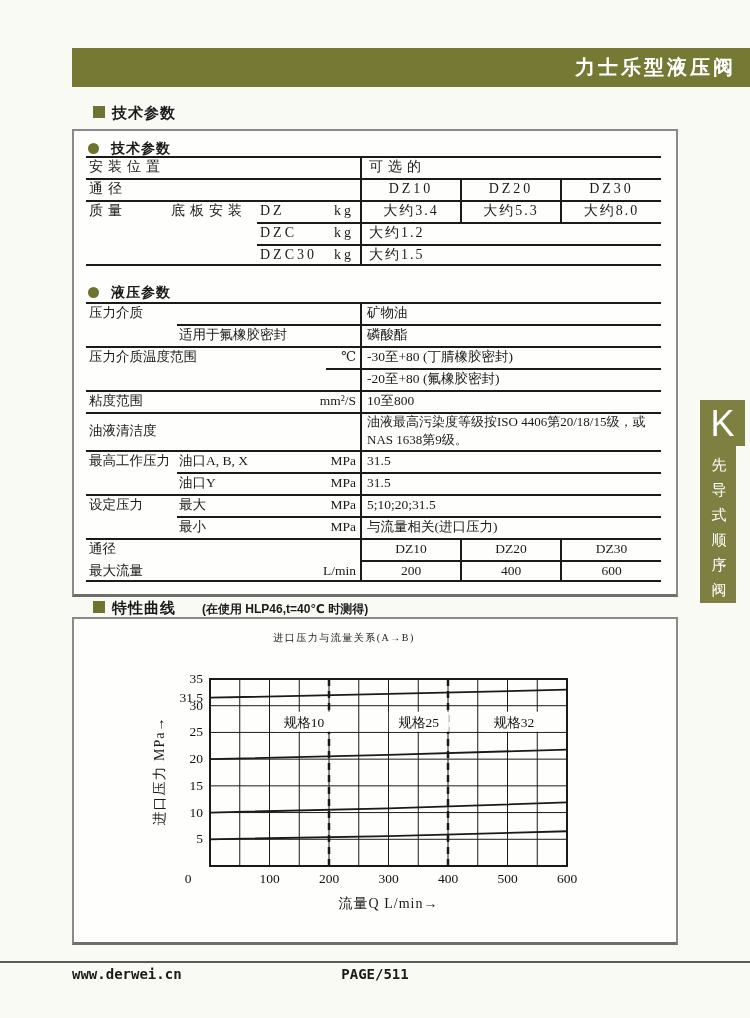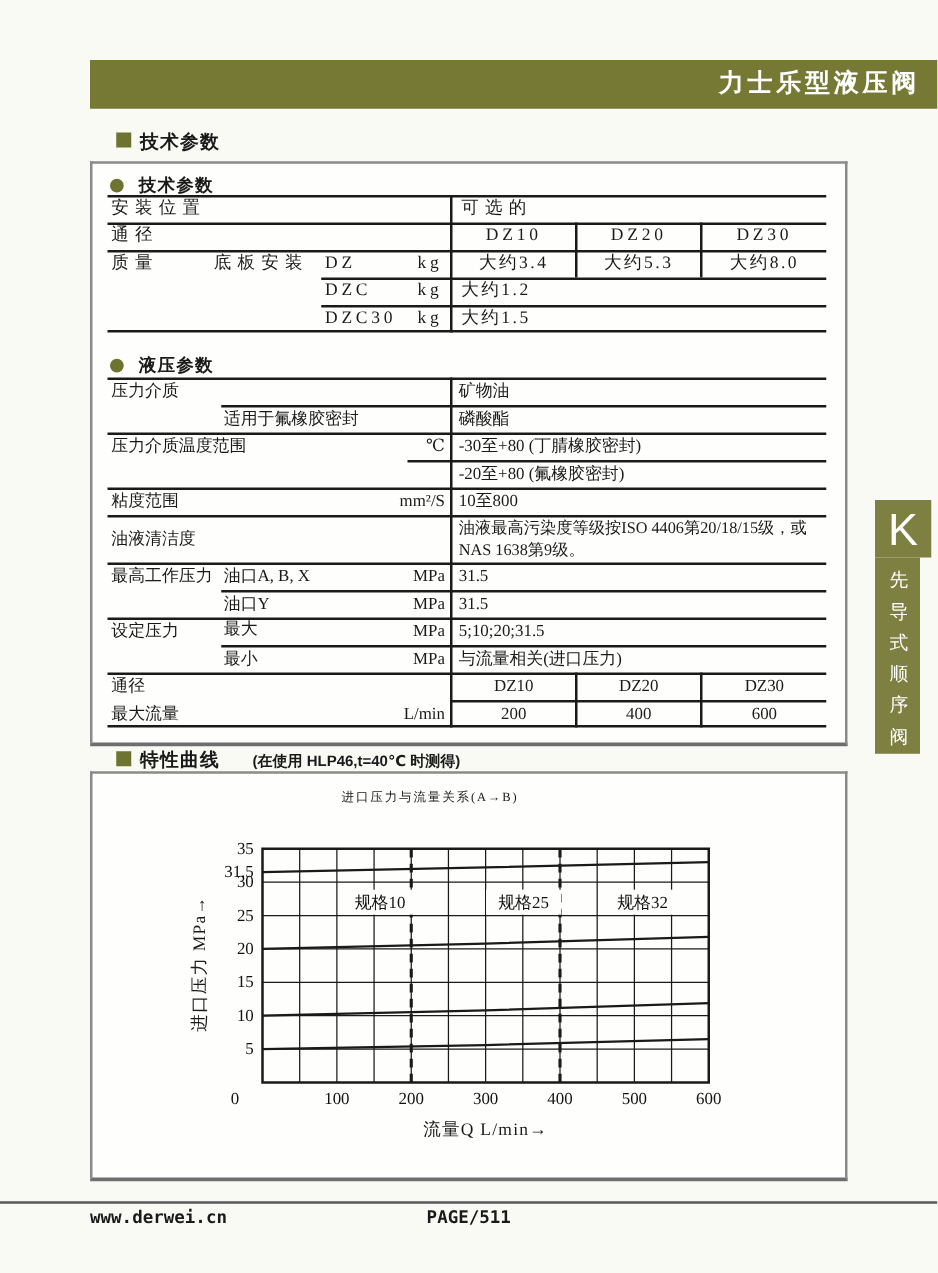--- a/index.html
+++ b/index.html
@@ -153,21 +153,21 @@
 
     <div class="cell" style="left:3px;top:148px;">最高工作压力</div>
     <div class="cell" style="left:93px;top:148px;">油口A, B, X</div>
     <div class="cell rgt" style="left:180px;top:148px;width:90px;">MPa</div>
     <div class="cell" style="left:281px;top:148px;">31.5</div>
     <div class="cell" style="left:93px;top:170px;">油口Y</div>
     <div class="cell rgt" style="left:180px;top:170px;width:90px;">MPa</div>
     <div class="cell" style="left:281px;top:170px;">31.5</div>
 
     <div class="cell" style="left:3px;top:192px;">设定压力</div>
-    <div class="cell" style="left:93px;top:192px;font-family:Liberation Mono, monospace;">最大</div>
+    <div class="cell" style="left:93px;top:192px;">最大</div>
     <div class="cell rgt" style="left:180px;top:192px;width:90px;">MPa</div>
     <div class="cell" style="left:281px;top:192px;">5;10;20;31.5</div>
     <div class="cell" style="left:93px;top:214px;">最小</div>
     <div class="cell rgt" style="left:180px;top:214px;width:90px;">MPa</div>
     <div class="cell" style="left:281px;top:214px;">与流量相关(进口压力)</div>
 
     <div class="cell" style="left:3px;top:236px;">通径</div>
     <div class="cell ctr" style="left:276px;top:236px;width:98px;">DZ10</div>
     <div class="cell ctr" style="left:376px;top:236px;width:98px;">DZ20</div>
     <div class="cell ctr" style="left:476px;top:236px;width:99px;">DZ30</div>

